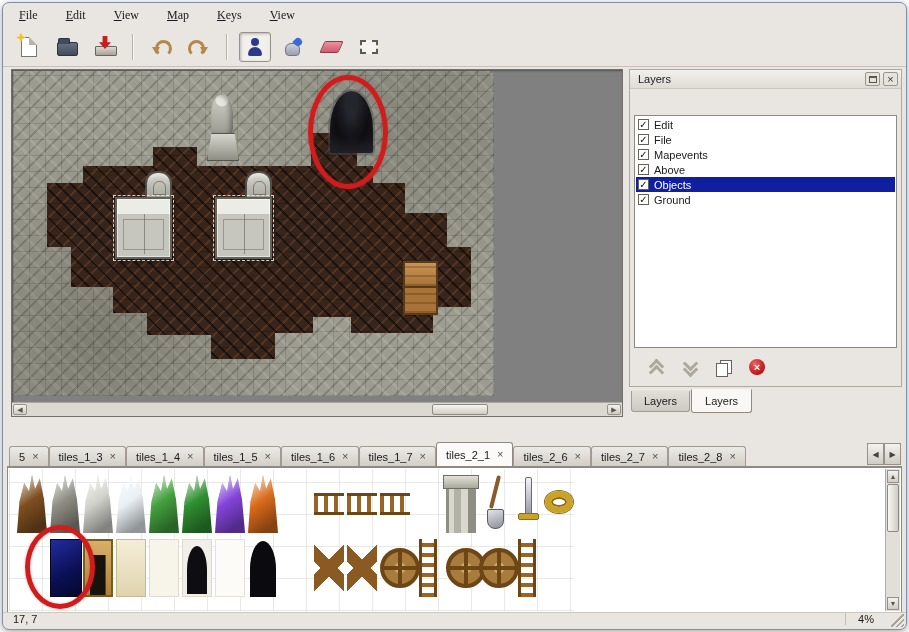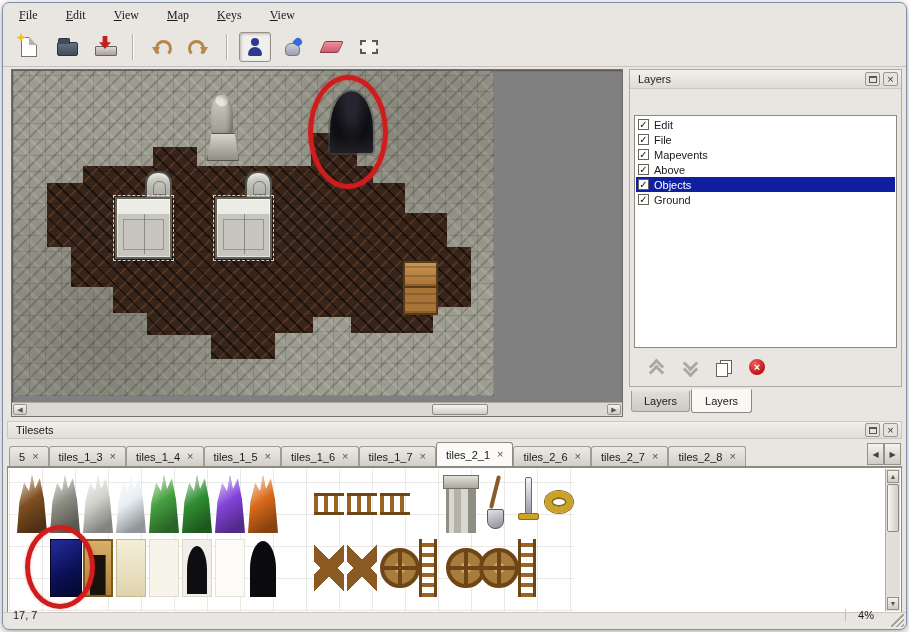--- a/index.html
+++ b/index.html
@@ -180,21 +180,21 @@
   .tile-arch-light{background:#f2efe8;border:1px solid #ddd8cc;}
   .tile-arch-light::before{content:"";position:absolute;left:4px;right:4px;top:6px;bottom:2px;background:#0d0d12;border-radius:50% 50% 0 0;}
   .tile-arch-dark::before{content:"";position:absolute;left:2px;right:2px;top:2px;bottom:0;background:#0a0a0f;border-radius:50% 50% 0 0;}
 
   .ts-vscroll{position:absolute;top:1px;bottom:1px;right:1px;width:15px;background:#e2dfd9;border-left:1px solid #b0aca4;}
   .vs-arrow{position:absolute;left:1px;right:1px;height:13px;background:linear-gradient(#f4f2ee,#cfccc5);border:1px solid #96928a;font-size:7px;color:#5a564e;display:flex;align-items:center;justify-content:center;}
   .vs-up{top:1px;} .vs-down{bottom:1px;}
   .vs-thumb{position:absolute;left:1px;right:1px;top:15px;height:48px;background:linear-gradient(90deg,#f8f6f2,#cfccc5);border:1px solid #8e8a82;border-radius:2px;}
 
   
-  .statusbar{position:absolute;left:0;right:0;bottom:0;height:17px;display:flex;align-items:flex-end;padding:8px 10px;font-size:11px;border-top:1px solid #ccc8c1;margin-top:20px;}
+  .statusbar{position:absolute;left:0;right:0;bottom:0;height:17px;display:flex;align-items:flex-start;padding:0 10px;font-size:11px;border-top:1px solid #ccc8c1;margin-top:20px;}
   .status-spacer{flex:1;}
   .status-zoom{border-left:1px solid #c2beb6;padding-left:12px;margin-right:22px;}
   .resize-grip{position:absolute;right:2px;bottom:2px;width:13px;height:13px;
     background-image:linear-gradient(135deg, transparent 0 46%, #a8a49c 46% 54%, transparent 54% 66%, #a8a49c 66% 74%, transparent 74% 86%, #a8a49c 86% 94%, transparent 94%);}
 </style>
 </head>
 <body>
 
 <div class="window">
 
@@ -313,30 +313,20 @@
           </div>
         </div>
     </div>
     <div class="panel-tabs" id="layer-tabs">
         <div class="ptab">Layers</div>
         <div class="ptab active">Layers</div>
       </div>
   </div>
 
   <div class="tilesets-panel">
-    <div class="ts-titlebar">
-      <span>Tilesets</span>
-      <span class="pt-spacer"></span>
-      <span class="pt-btn">
-          <span class="icon-float"></span>
-        </span>
-      <span class="pt-btn">
-          <span class="icon-close"></span>
-        </span>
-    </div>
     <div class="ts-tabbar">
       <div style="display:flex;align-items:flex-end;overflow:hidden;" id="tileset-tabs">
           <div class="ts-tab">
             <span>5</span>
             <span class="tab-close"></span>
           </div>
           <div class="ts-tab">
             <span>tiles_1_3</span>
             <span class="tab-close"></span>
           </div>

